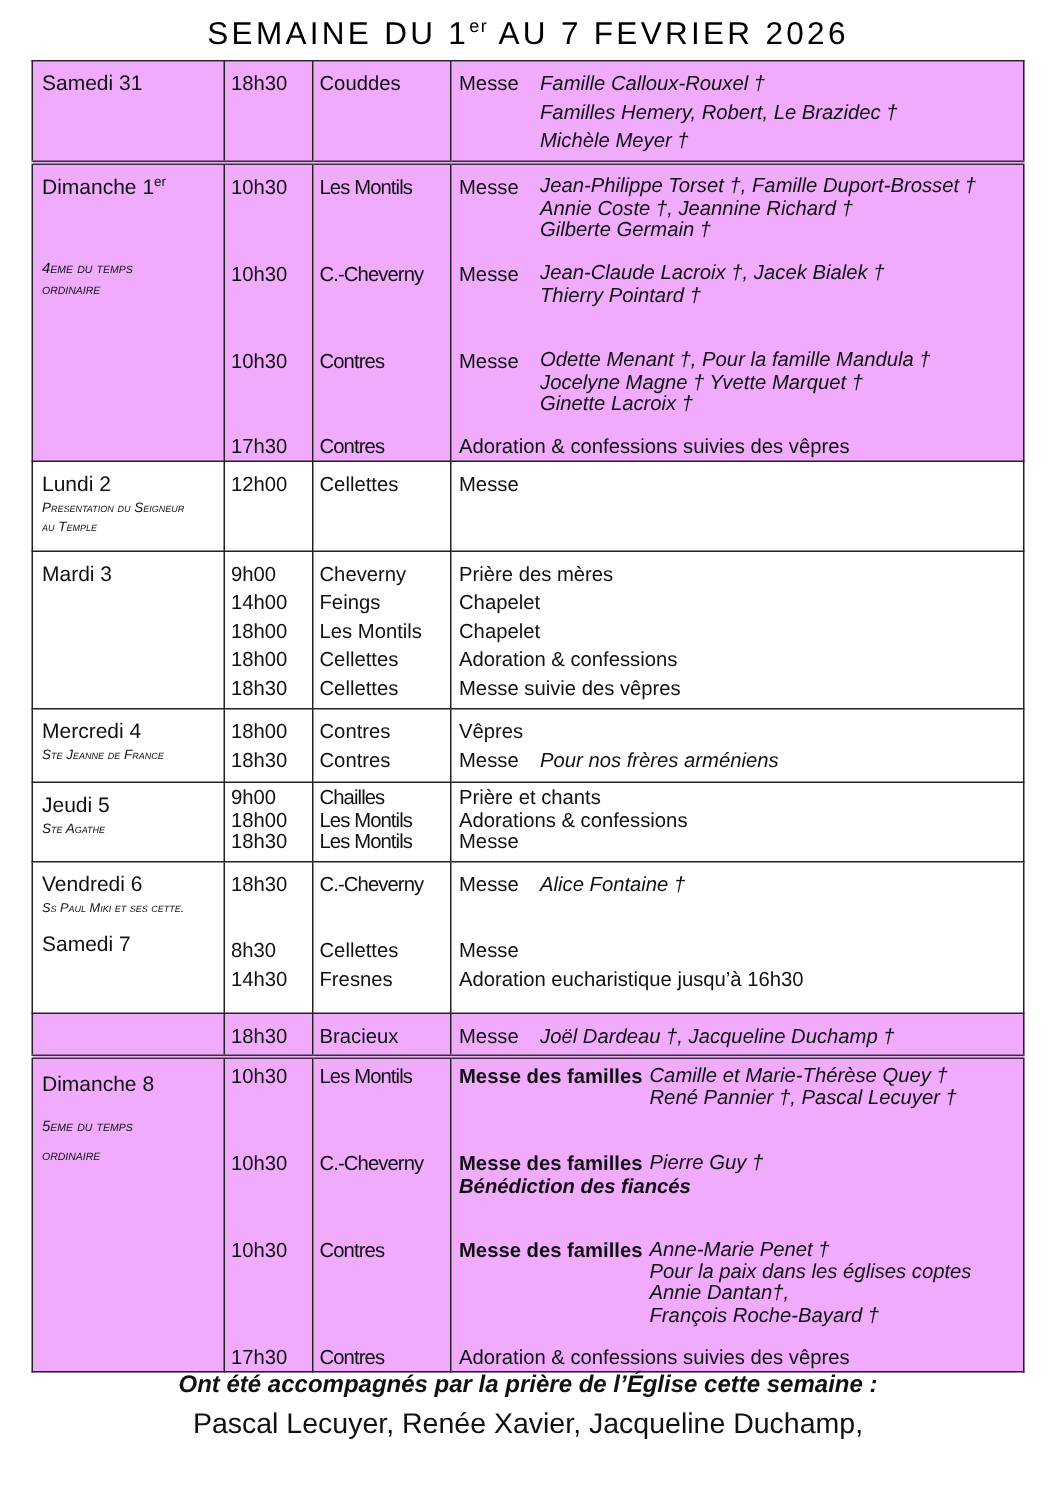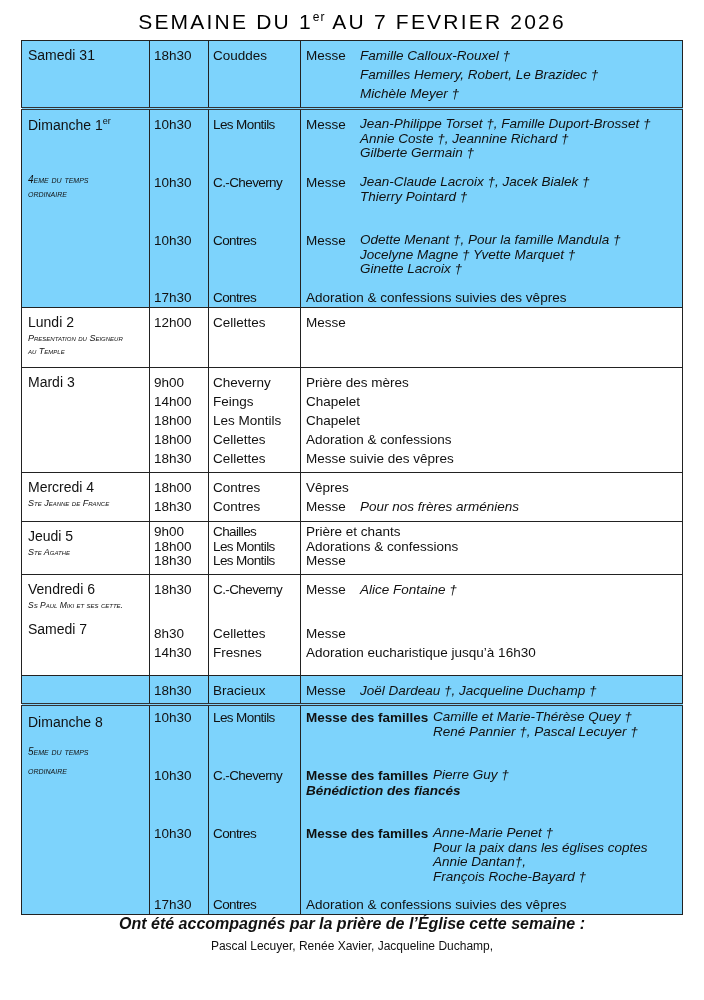--- a/index.html
+++ b/index.html
@@ -4,37 +4,37 @@
   <style>
     html, body { margin:0; padding:0; background:#ffffff; }
     body { width:704px; height:1000px; position:relative; overflow:hidden;
       font-family:"Liberation Sans", "DejaVu Sans", sans-serif; color:#111; }
     .title { position:absolute; left:0; top:10px; width:704px; text-align:center;
       font-size:21px; letter-spacing:2.2px; color:#000000; }
     .title sup { font-size:12px; letter-spacing:1px; vertical-align:8px; }
     table.sched { position:absolute; left:21px; top:40px; width:661px; border-collapse:collapse;
       font-size:13.5px; table-layout:fixed; }
     table.sched td { border:1.5px solid #222; vertical-align:top; padding:0; }
-    table.sched tr.gray td { background:#7dd3fc; }
+    table.sched tr.gray td { background:#f0abfc; }
     table.sched tr.white td { background:#ffffff; }
     table.sched tr.thick td { border-top:3px double #333; }
     col.c1 { width:128px; } col.c2 { width:59px; } col.c3 { width:92px; } col.c4 { width:382px; }
     .day { padding:6px 0 0 6px; font-size:14px; }
     .feast { font-style:italic; font-size:10px; font-variant:small-caps; margin-top:2px; line-height:1.45; }
     .feast.gap { margin-top:40px; }
     .line { height:19px; line-height:19px; white-space:nowrap; }
     .cell-pad { padding:5px 0 0 4px; }
     .desc-pad { padding:5px 0 0 5px; }
     .it { font-style:italic; }
     .b { font-weight:bold; }
     .name-line { font-style:italic; line-height:14.5px; white-space:nowrap; }
     .tight .line { height:14.5px; line-height:14.5px; }
     .footer { position:absolute; left:0; width:704px; text-align:center; }
     .f-head { top:915px; font-size:16px; font-weight:bold; font-style:italic; }
-    .f-l1 { top:939px; font-size:12px; }
+    .f-l1 { top:939px; font-size:19px; }
     .f-l2 { top:1007px; font-size:20px; }
   </style>
 </head>
 <body>
 
 <div class="title"><span>SEMAINE DU 1</span><sup>er</sup><span> AU 7 FEVRIER 2026</span></div>
 
 <table class="sched">
   <colgroup>
       <col class="c1">

